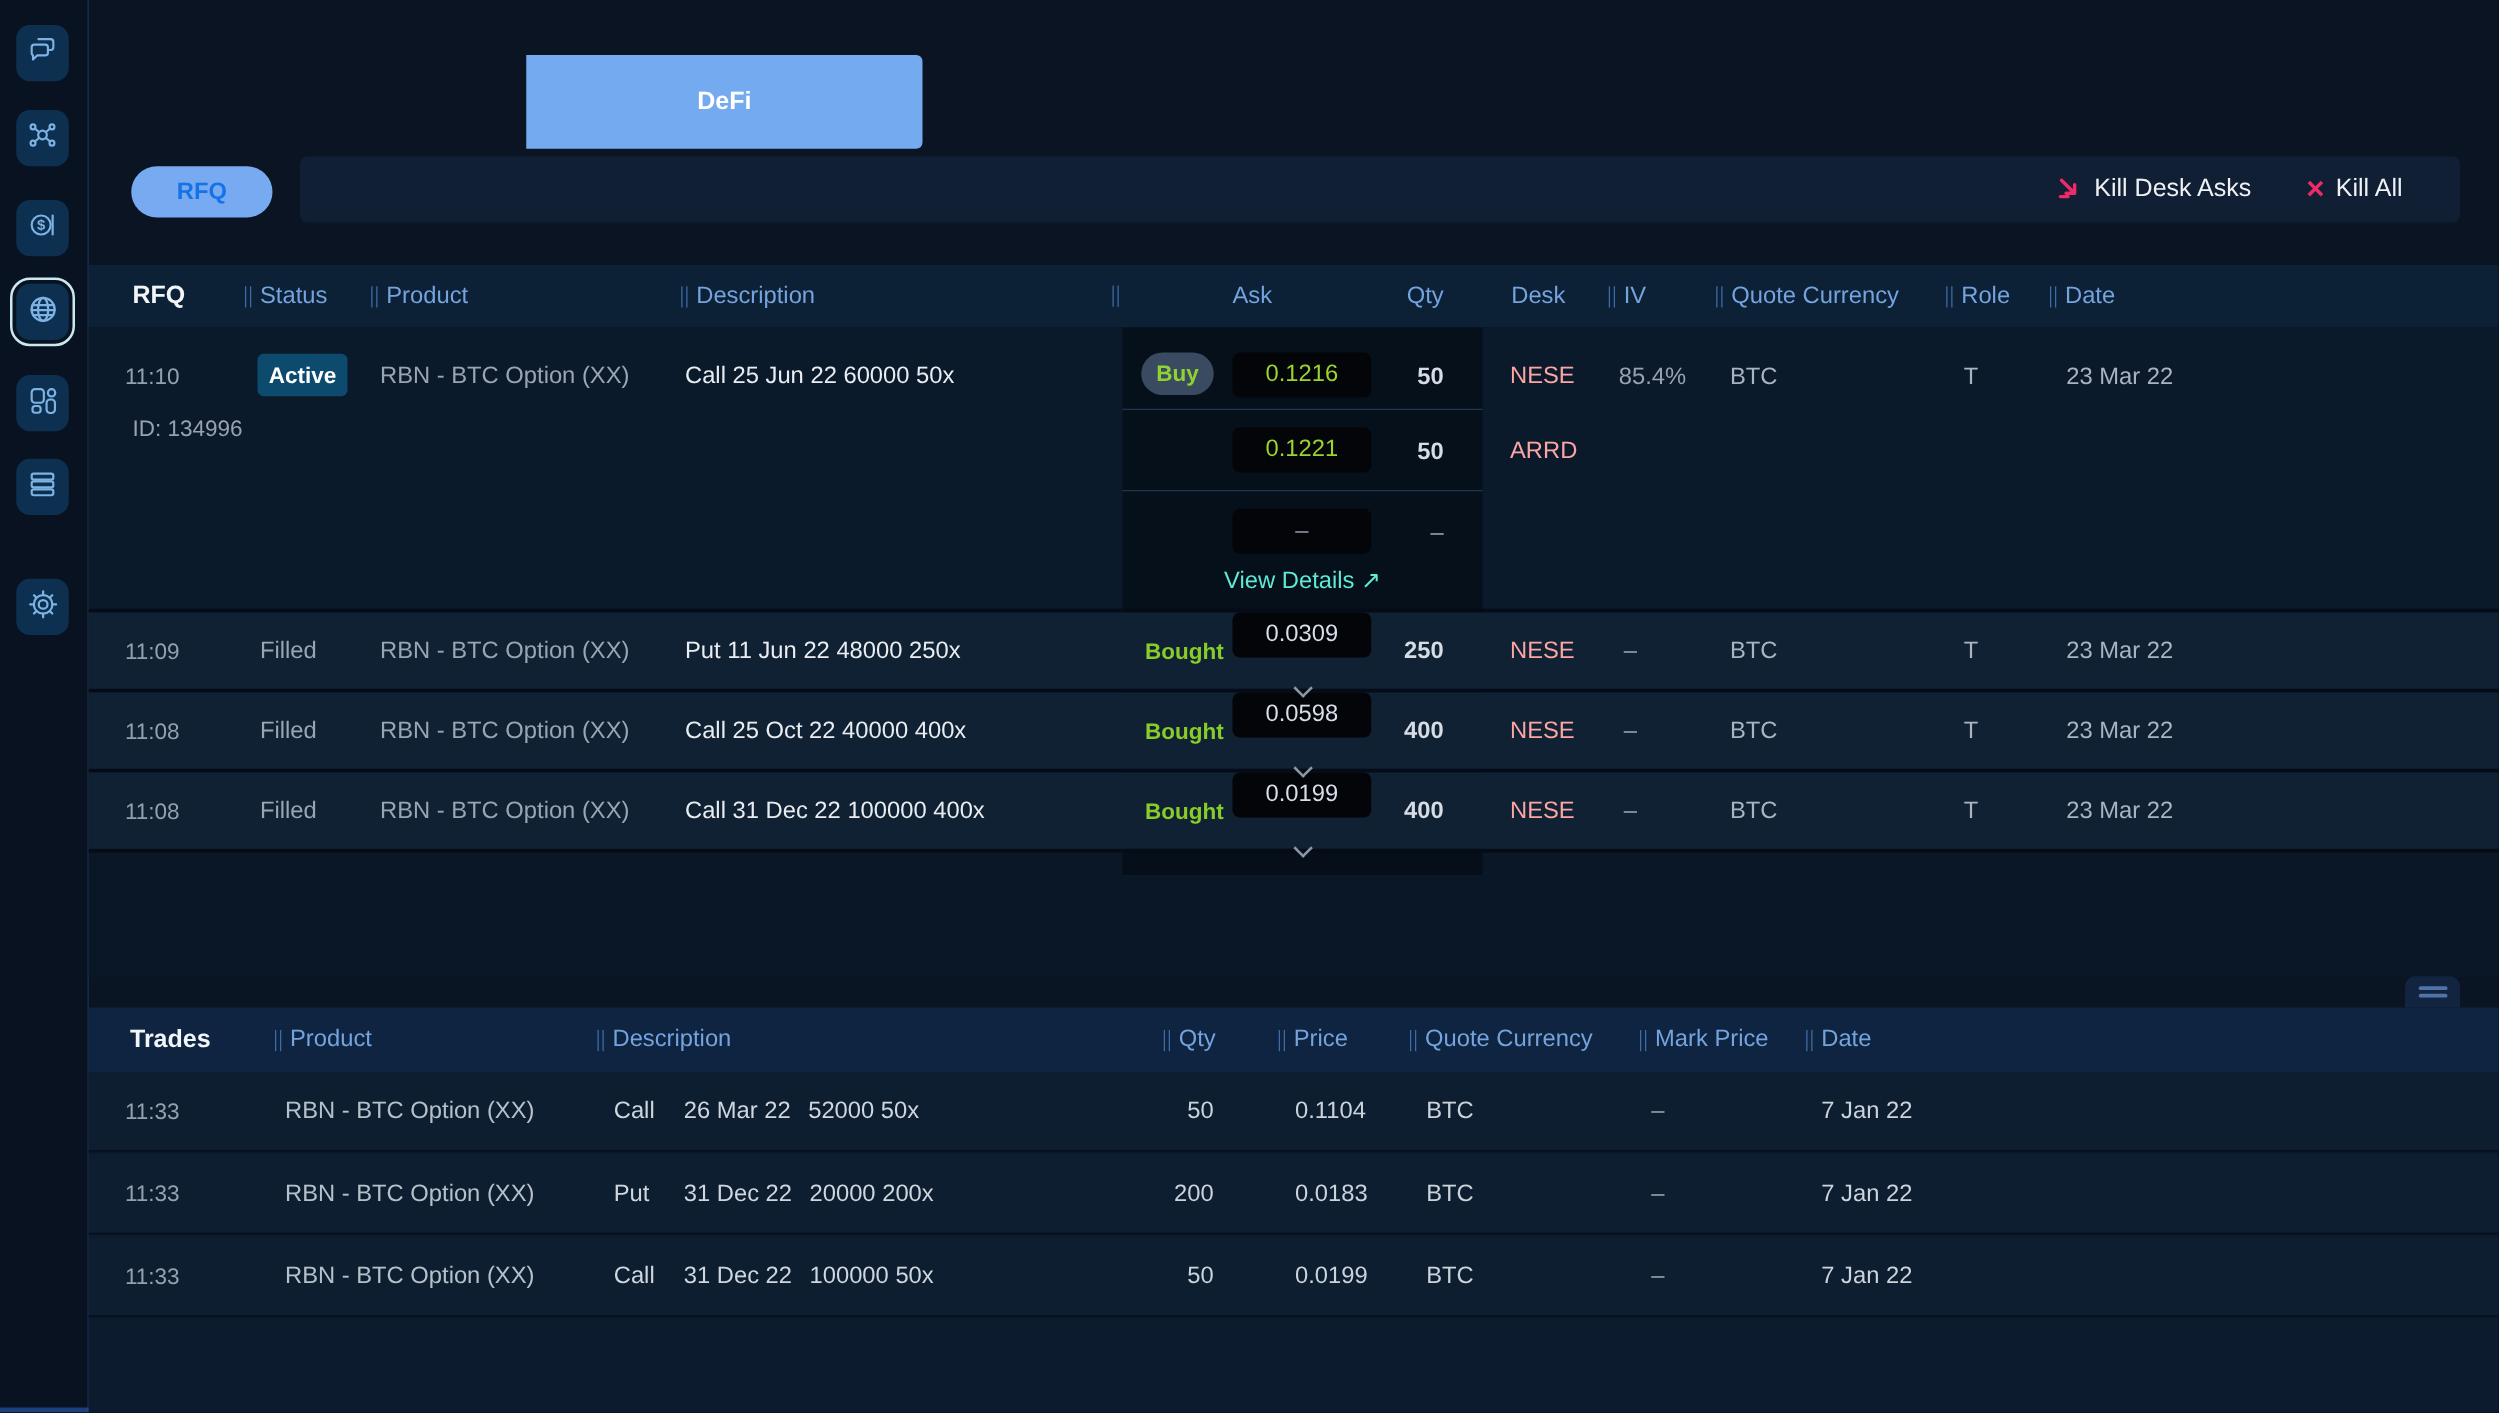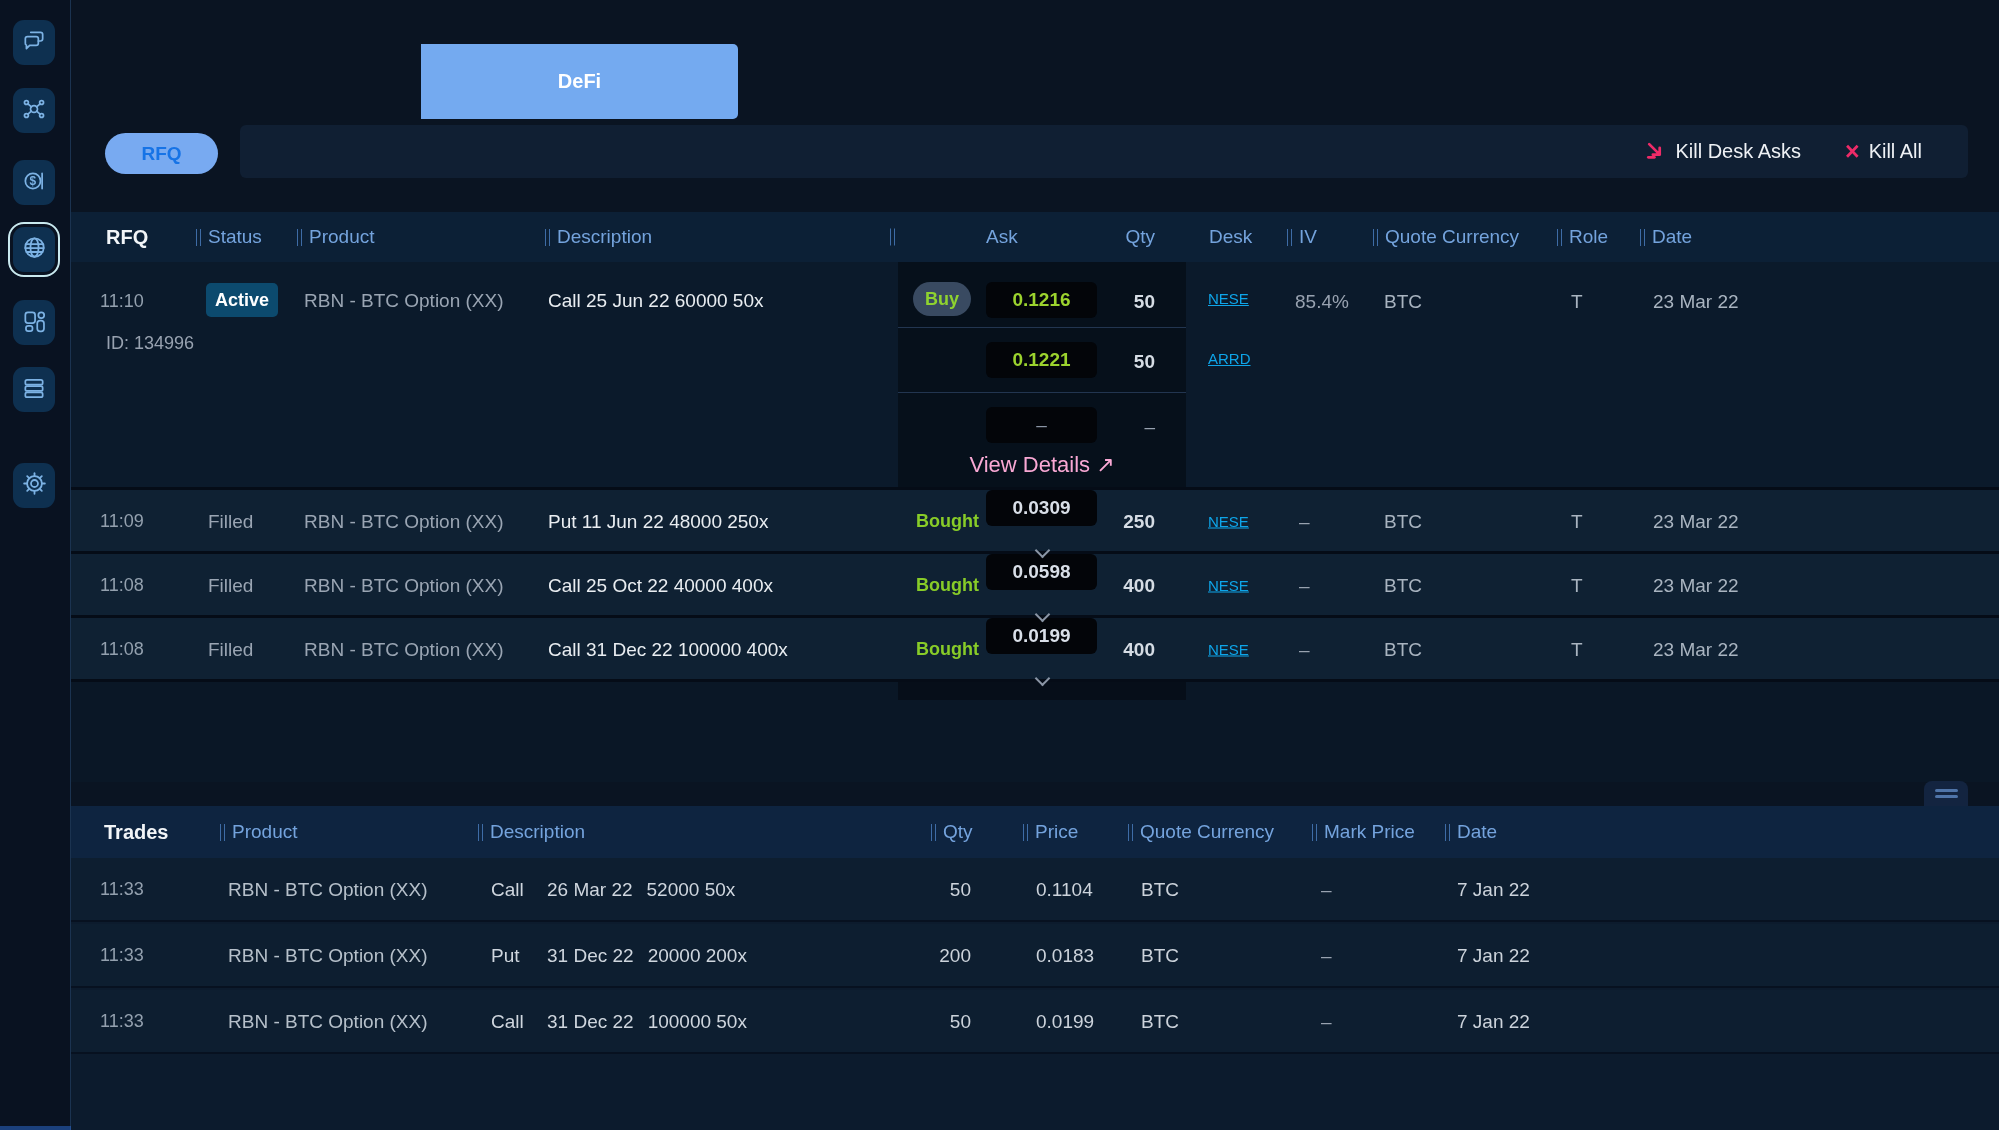--- a/index.html
+++ b/index.html
@@ -45,35 +45,35 @@
   .strip-sep { position:absolute; left:827px; width:288px; height:1px; background:#223550; }
   .row-line { position:absolute; left:0; width:100%; height:3px; background:#050c17; }
   .frow { position:absolute; left:0; width:100%; height:61px; background:#0f2133; cursor:pointer; }
   .frow .cell { top:50%; transform:translateY(-50%); }
 
   .t-time { color:#93a0ae; font-size:18px; }
   .t-status { color:#9aa5b3; font-size:19px; }
   .t-product { color:#9aa5b3; font-size:19px; }
   .t-desc { color:#e9edf1; font-size:19px; }
   .t-qty { color:#d5dce4; font-size:19px; font-weight:600; text-align:right; }
-  .t-desk { color:#0ea5e9; font-size:15px; cursor:pointer;text-decoration:underline; }
+  .t-desk { color:#fca5a5; font-size:19px; cursor:pointer; }
   .t-dim { color:#98a2b0; font-size:19px; }
   .t-gray { color:#a9b4c0; font-size:19px; }
   .t-side { color:#88cc28; font-size:18px; font-weight:600; }
 
   .status-badge { position:absolute; left:135px; top:21px; width:72px; height:34px; border-radius:5px; background:#0c4a6e;
                   color:#ffffff; font-size:18px; font-weight:600; display:flex; align-items:center; justify-content:center; }
   .buy-pill { position:absolute; left:842px; top:20px; width:58px; height:34px; border-radius:17px; background:#394a61;
               color:#8fd32f; font-size:18px; font-weight:600; display:flex; align-items:center; justify-content:center; cursor:pointer; }
   .pricebox { position:absolute; left:915px; width:111px; height:36px; background:#030509; border-radius:6px;
-              display:flex; align-items:center; justify-content:center; font-weight:700; font-size:19px; cursor:pointer; }
+              display:flex; align-items:center; justify-content:center; font-weight:400; font-size:19px; cursor:pointer; }
   .price-green { color:#9cd32e; }
   .price-white { color:#d9dfe8; }
   .price-dash { color:#8a95a5; font-weight:400; }
-  .view-details { position:absolute; left:827px; top:190px; width:288px; text-align:center; color:#f9a8d4; font-size:22px; cursor:pointer; }
+  .view-details { position:absolute; left:827px; top:190px; width:288px; text-align:center; color:#5eead4; font-size:19px; cursor:pointer; }
   .chevron { position:absolute; width:12px; height:12px; cursor:pointer; }
   .chevron::before { content:""; position:absolute; left:1px; top:0; width:9px; height:9px;
                      border-right:2px solid #8a95a5; border-bottom:2px solid #8a95a5; transform:rotate(45deg); }
 
   
   #split-handle { position:absolute; left:1924px; top:781px; width:44px; height:25px; border-radius:8px 8px 0 0; background:#132440;
                   display:flex; flex-direction:column; align-items:center; justify-content:center; gap:3px; cursor:row-resize; }
   #split-handle i { display:block; width:23px; height:3px; border-radius:2px; background:#4f74a8; }
 
   

